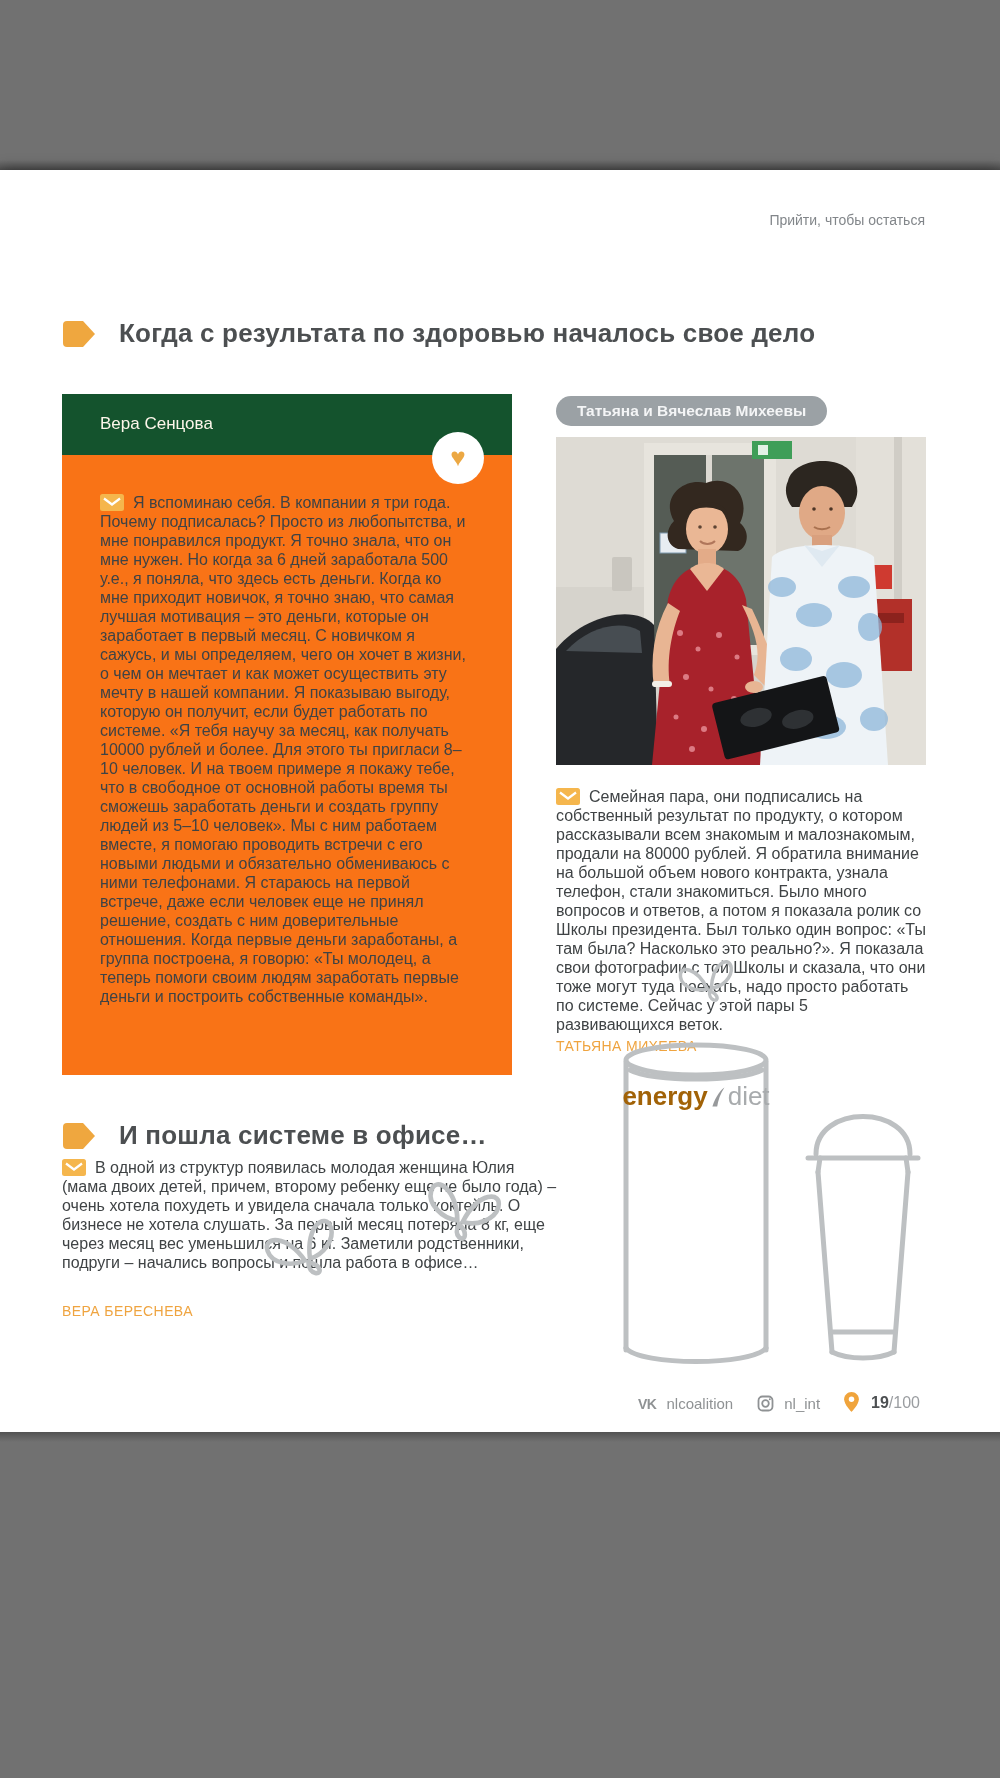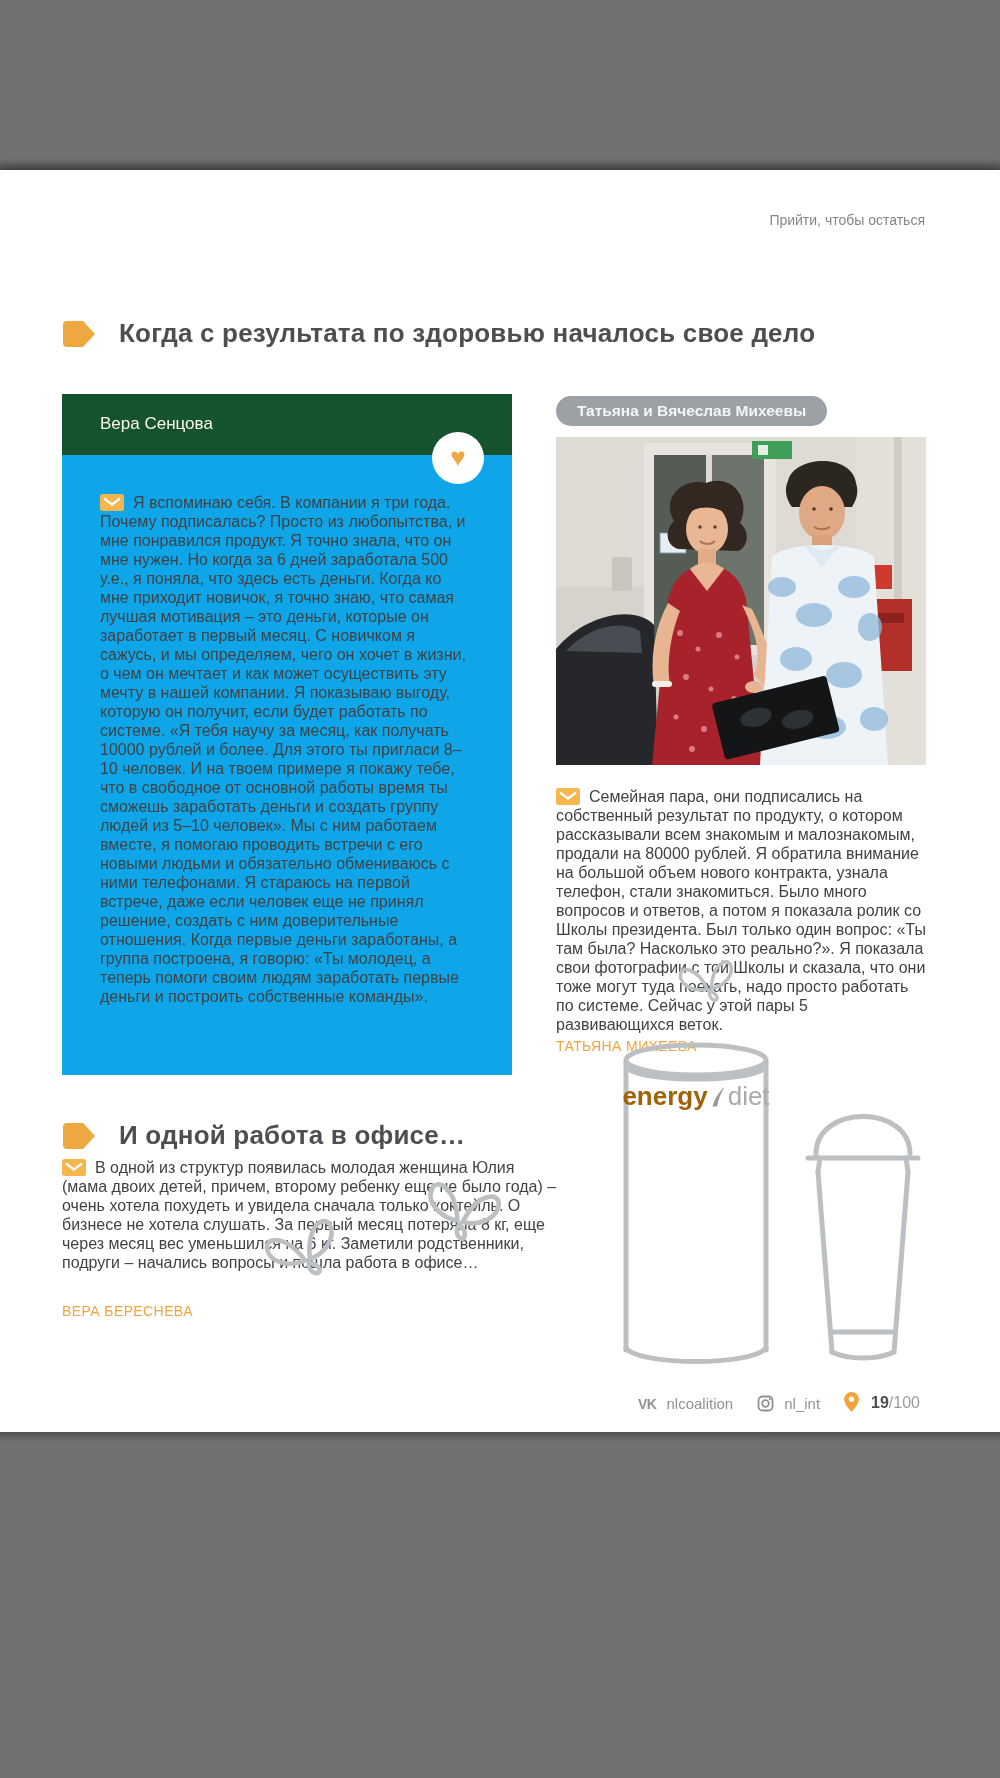--- a/index.html
+++ b/index.html
@@ -18,21 +18,21 @@
   .h-row .htext{font-size:26px;font-weight:bold;color:#4c4f51;letter-spacing:.2px;}
   .tag-icon{flex:0 0 auto;display:block;}
 
   
   .card{position:absolute;left:62px;top:224px;width:450px;height:681px;}
   .card-head{position:relative;height:61px;background:#14532d;}
   .card-head .author{position:absolute;left:38px;top:20px;color:#fdf6ea;font-size:17px;}
   .heart-badge{position:absolute;right:28px;top:38px;width:52px;height:52px;border-radius:50%;
         background:#ffffff;display:flex;align-items:center;justify-content:center;cursor:pointer;}
   .heart-badge .glyph{color:#ECA843;font-size:26px;line-height:1;transform:translateY(-1px);}
-  .card-body{height:620px;background:#0ea5e9;padding:38px 38px 0 38px;box-sizing:border-box;}
+  .card-body{height:620px;background:#f97316;padding:38px 38px 0 38px;box-sizing:border-box;}
   .body-text{font-size:16px;line-height:19px;color:#3f4345;margin:0;}
   .mail-icon{display:inline-block;vertical-align:-3px;margin-right:9px;}
 
   
   .pill{position:absolute;left:556px;top:226px;height:30px;line-height:30px;padding:0 21px;
         background:#9BA1A5;border-radius:15px;color:#f4f5f6;font-size:15.5px;font-weight:bold;}
   .photo{position:absolute;left:556px;top:267px;width:370px;height:328px;overflow:hidden;}
   .right-text{position:absolute;left:556px;top:617px;width:374px;}
   .author-caps{font-size:14px;color:#EFA440;letter-spacing:.4px;}
   .right-author{position:absolute;left:556px;top:868px;}
@@ -176,21 +176,21 @@
         <path d="M4 4.5 L12 10.5 L20 4.5" stroke="#ffffff" stroke-width="2.2" fill="none"></path>
       </svg><span>Семейная пара, они подписались на собственный результат по продукту, о котором рассказывали всем знакомым и малознакомым, продали на 80000 рублей. Я обратила внимание на большой объем нового контракта, узнала телефон, стали знакомиться. Было много вопросов и ответов, а потом я показала ролик со Школы президента. Был только один вопрос: «Ты там была? Насколько это реально?». Я показала свои фотографии с той Школы и сказала, что они тоже могут туда поехать, надо просто работать по системе. Сейчас у этой пары 5 развивающихся веток.</span>
     </p>
 
     <div class="author-caps right-author">ТАТЬЯНА МИХЕЕВА</div>
 
     <div class="h-row" style="left:62px;top:950px;">
       <svg class="tag-icon" width="34" height="28" viewBox="0 0 34 28">
         <path d="M5 1 H21 L33 14 L21 27 H5 A4 4 0 0 1 1 23 V5 A4 4 0 0 1 5 1 Z" fill="#EFA73F"></path>
       </svg>
-      <span class="htext">И одной работа в офисе…</span>
+      <span class="htext">И пошла системе в офисе…</span>
     </div>
 
     <p class="body-text sec2-text">
       <svg class="mail-icon" width="24" height="17" viewBox="0 0 24 17">
         <rect width="24" height="17" rx="2.5" fill="#F5B64D"></rect>
         <path d="M4 4.5 L12 10.5 L20 4.5" stroke="#ffffff" stroke-width="2.2" fill="none"></path>
       </svg><span>В одной из структур появилась молодая женщина Юлия (мама двоих детей, причем, второму ребенку еще не было года) – очень хотела похудеть и увидела сначала только коктейль. О бизнесе не хотела слушать. За первый месяц потеряла 8 кг, еще через месяц вес уменьшился на 6 кг. Заметили родственники, подруги – начались вопросы и пошла работа в офисе…</span>
     </p>
 
     <div class="author-caps sec2-author">ВЕРА БЕРЕСНЕВА</div>

